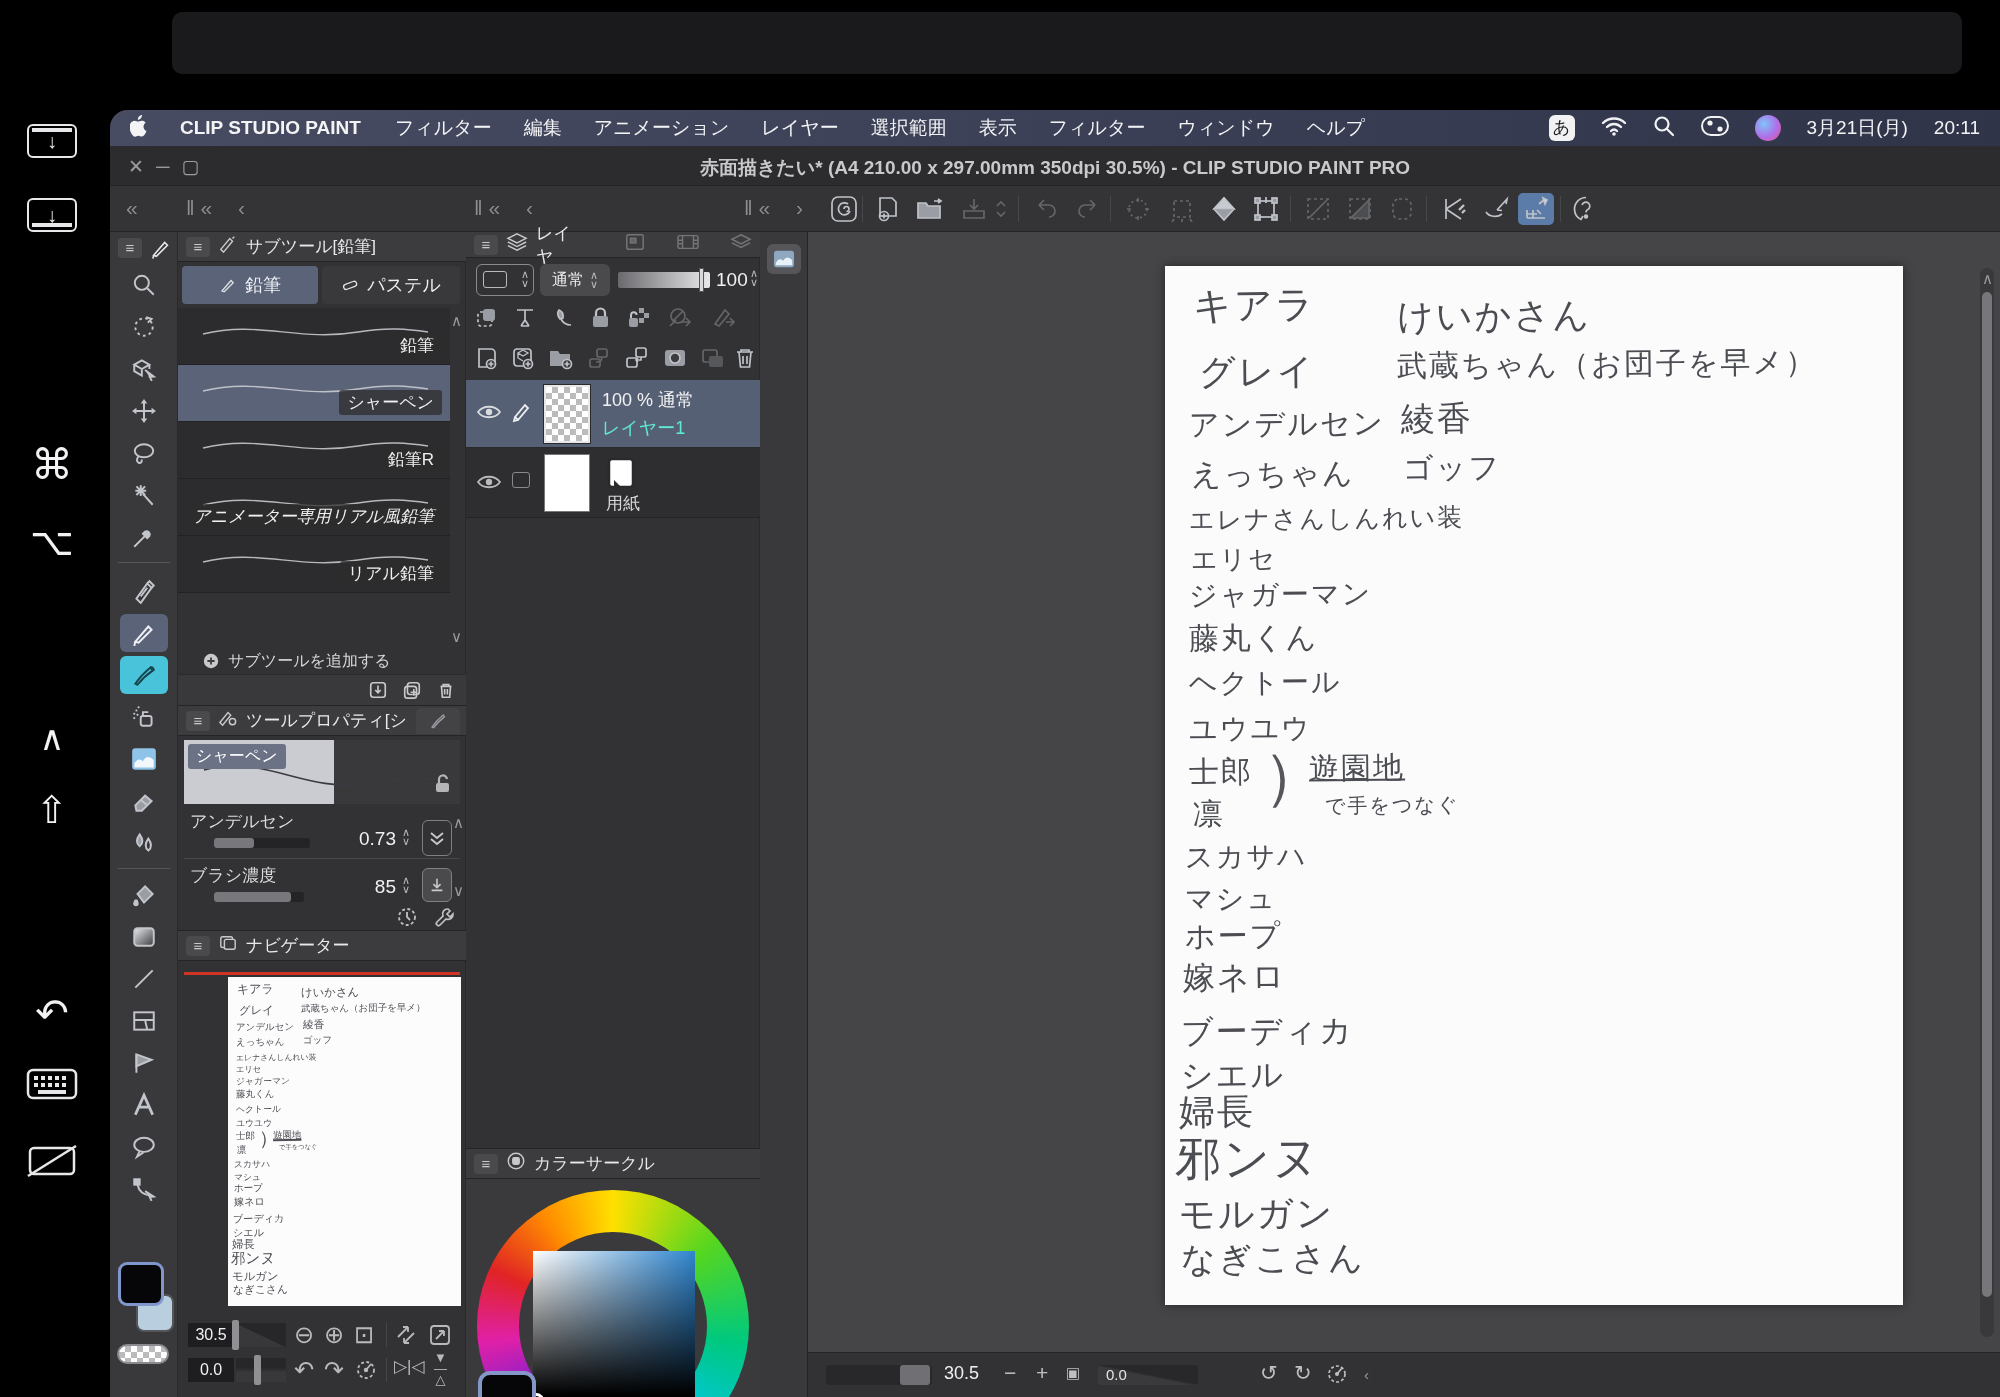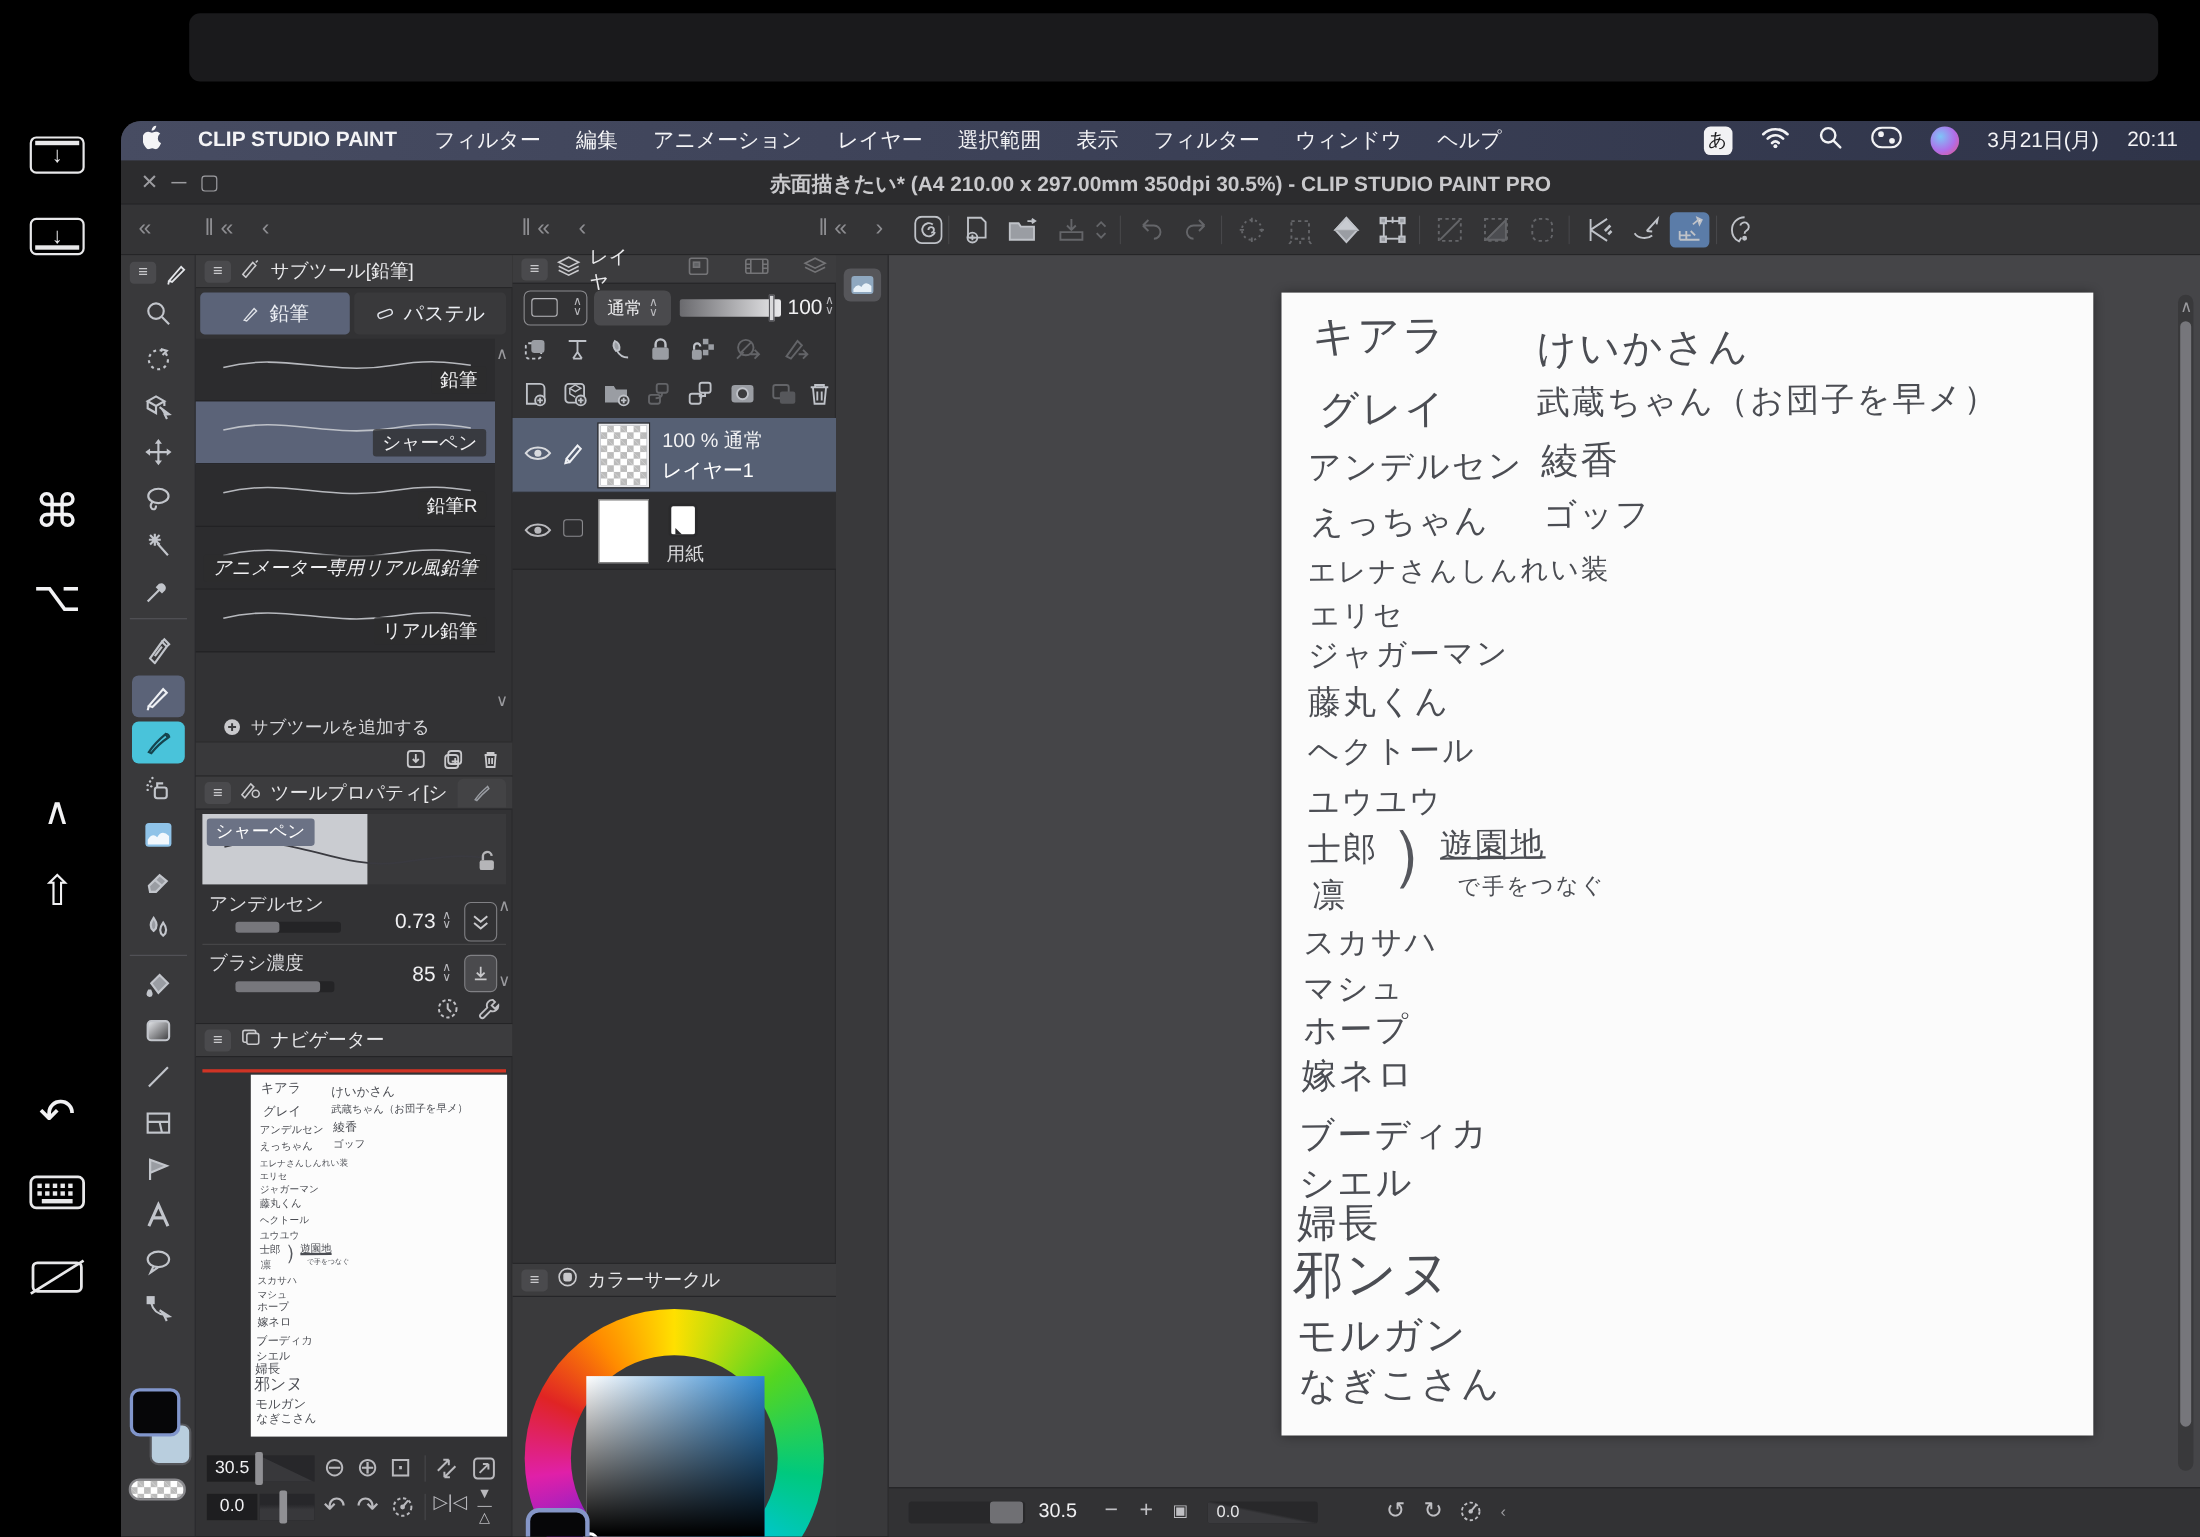--- a/index.html
+++ b/index.html
@@ -823,21 +823,21 @@
         <div class="abs" style="left:0;top:148px;width:294px;height:68px;background:#566074;border-bottom:1px solid #2a2a2c;">
           <span class="abs" style="left:10px;top:22px;"><svg width="26" height="20" viewBox="0 0 26 20">
                 <path d="M2 10 C7 3 19 3 24 10 C19 17 7 17 2 10z" stroke="#d8dade" fill="none" stroke-width="1.8"></path>
                 <circle cx="13" cy="10" r="3.2" fill="#d8dade"></circle>
               </svg></span>
           <span class="abs" style="left:44px;top:20px;"><svg width="24" height="24" viewBox="0 0 24 24">
                 <path d="M5 17 L15 5 l3 3 L8 20z M5 17 l-1 4 4-1" stroke="#eef0f4" fill="none" stroke-width="1.8"></path>
               </svg></span>
           <div class="abs checker" style="left:78px;top:5px;width:46px;height:58px;border:2px solid #e8e8ea;outline:1px solid #2a2a2c;"></div>
           <span class="abs" style="left:136px;top:8px;color:#f2f2f4;font-size:18px;">100 % 通常</span>
-          <span class="abs" style="left:136px;top:36px;color:#ffffff;font-size:18px;">レイヤー1</span>
+          <span class="abs" style="left:136px;top:36px;color:#5eead4;font-size:18px;">レイヤー1</span>
         </div>
         <div class="abs" style="left:0;top:216px;width:294px;height:70px;background:#2e2e30;border-bottom:1px solid #242426;">
           <span class="abs" style="left:10px;top:24px;"><svg width="26" height="20" viewBox="0 0 26 20">
                 <path d="M2 10 C7 3 19 3 24 10 C19 17 7 17 2 10z" stroke="#b9b9bd" fill="none" stroke-width="1.8"></path>
                 <circle cx="13" cy="10" r="3.2" fill="#b9b9bd"></circle>
               </svg></span>
           <span class="abs" style="left:46px;top:24px;width:18px;height:16px;border:1.5px solid #8a8a8e;border-radius:3px;"></span>
           <div class="abs" style="left:78px;top:6px;width:46px;height:58px;background:#fff;border:1px solid #777;"></div>
           <span class="abs" style="left:140px;top:8px;"><svg width="30" height="34" viewBox="0 0 30 34">
                 <rect x="3" y="3" width="24" height="28" rx="3" fill="#fff" stroke="#2a2a2c" stroke-width="2.5"></rect>

